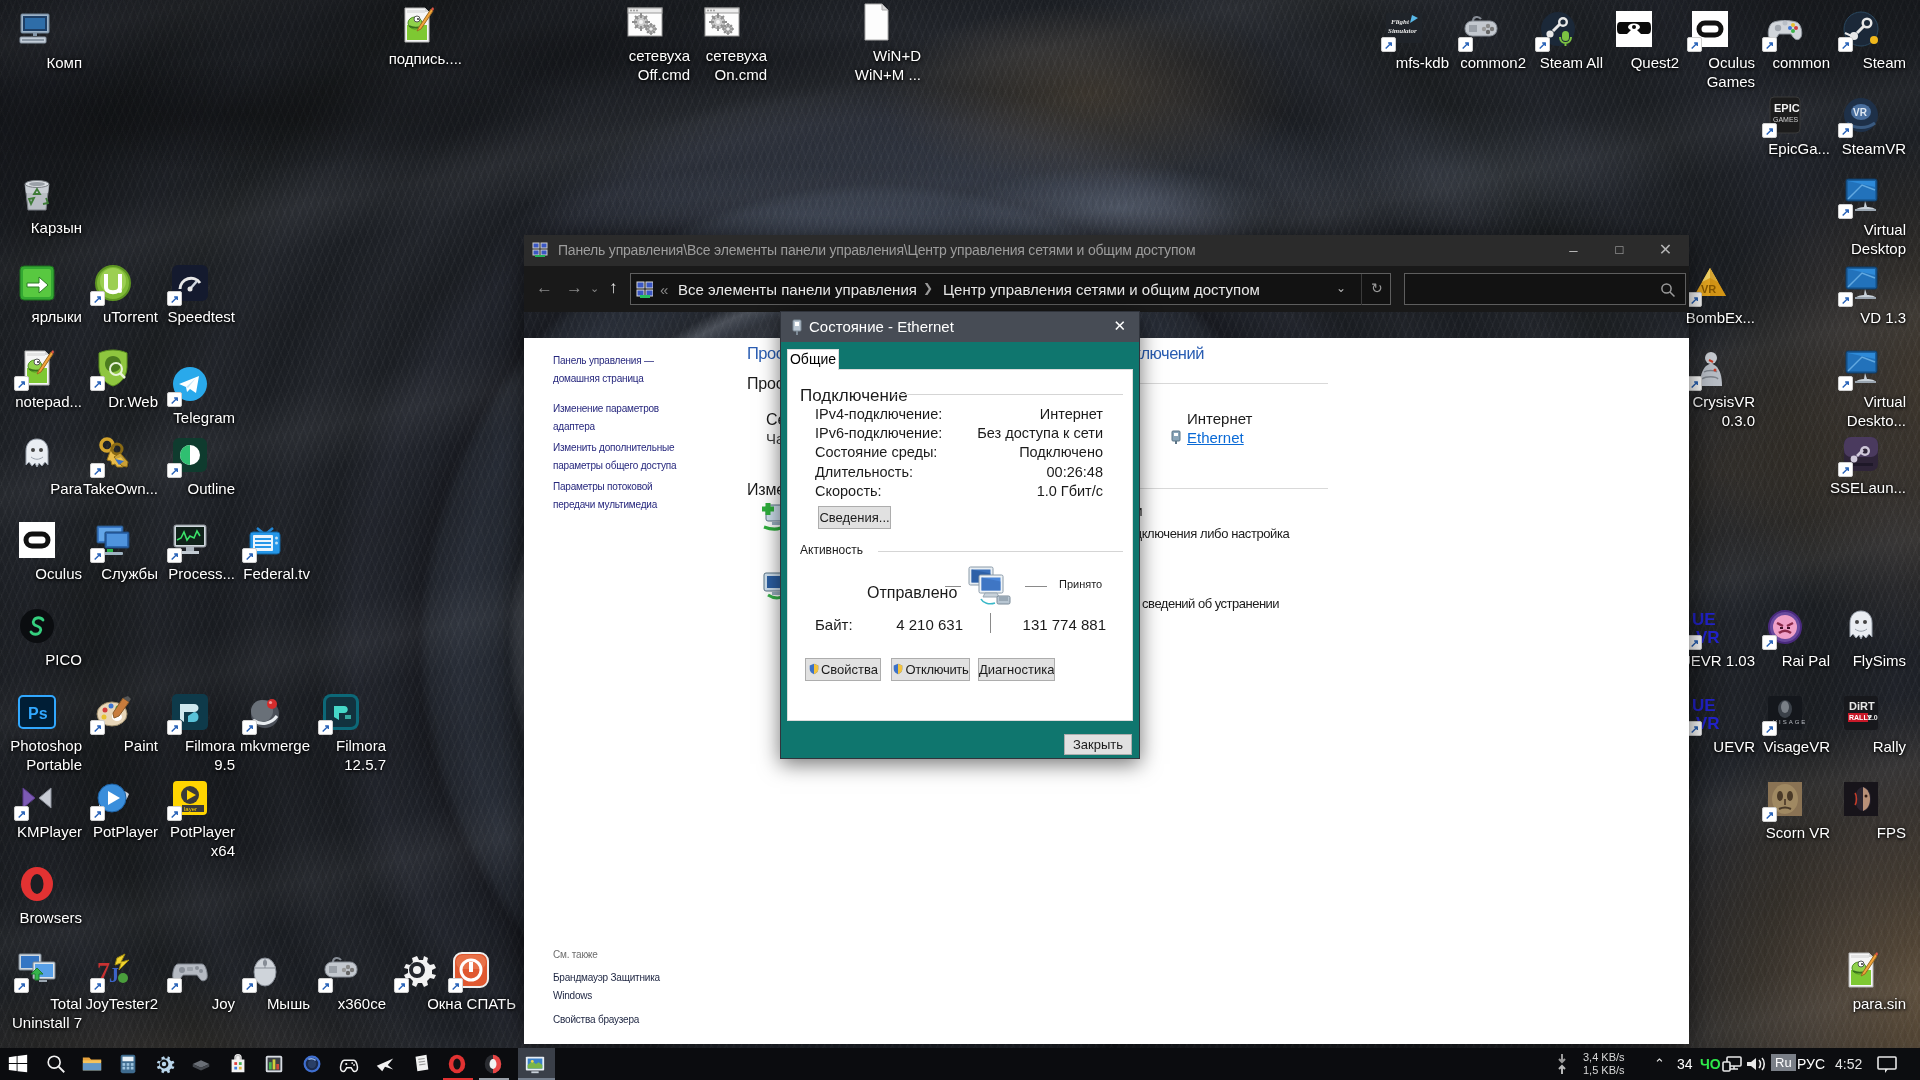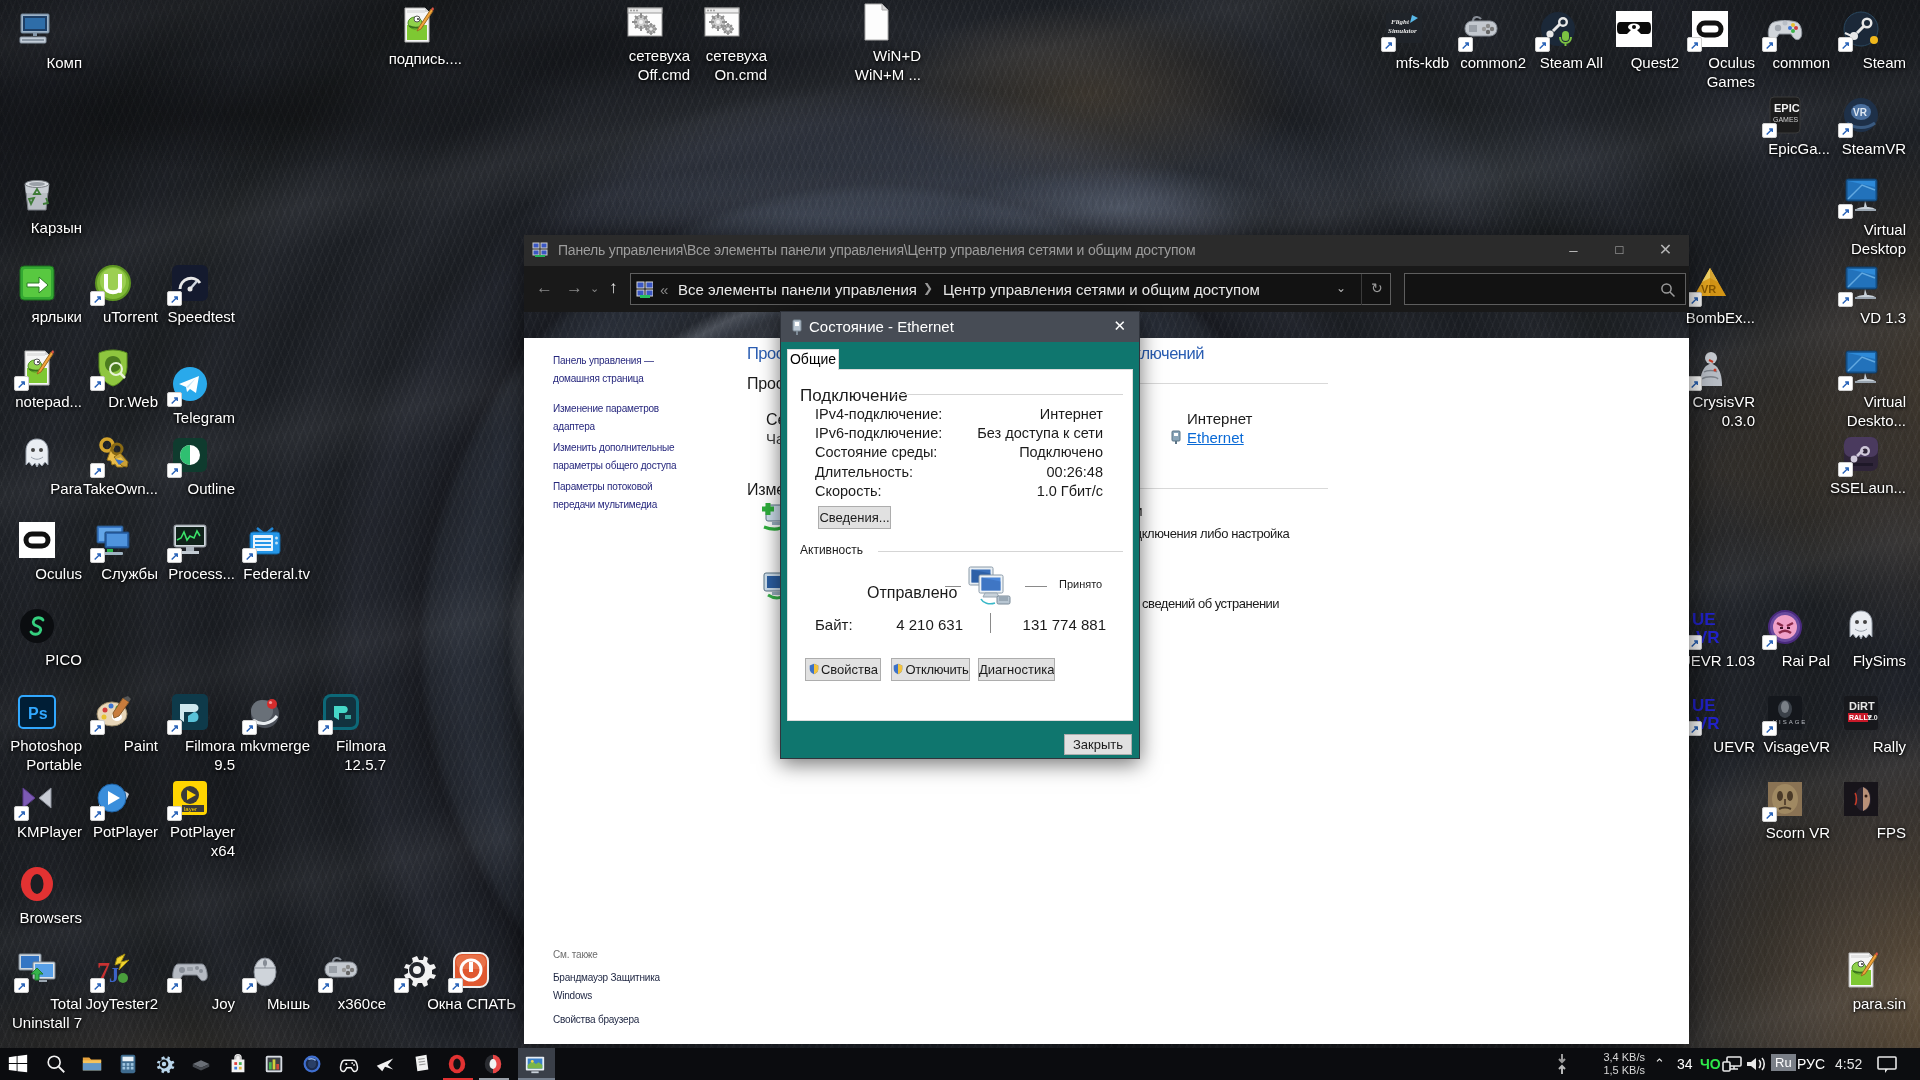--- a/index.html
+++ b/index.html
@@ -932,14 +932,14 @@
     <span style="position:absolute;left:185px;top:8px;color:#e5e5e5;font-size:14px">4:52</span>
     <svg style="position:absolute;left:226px;top:7px" width="22" height="18">
         <rect x="2" y="2" width="18" height="12" rx="1" fill="none" stroke="#e8e8e8" stroke-width="1.6"></rect>
         <path d="M12 14l-3 4v-4z" fill="#e8e8e8"></path>
       </svg>
   </div>
   <svg style="position:absolute;left:1556px;top:5px" width="12" height="22">
       <path d="M6 1v8M3 6l3 3 3-3" stroke="#9a9a9a" stroke-width="2" fill="none"></path>
       <path d="M6 21v-8M3 16l3-3 3 3" stroke="#b8b8b8" stroke-width="2" fill="none"></path>
     </svg>
-  <span style="position:absolute;left:1583px;top:3px;width:62px;color:#d8d8d8;font-size:11px;line-height:13px;text-align:right">3,4 KB/s<br>1,5 KB/s</span>
+  <span style="position:absolute;left:1583px;top:3px;width:62px;color:#d8d8d8;font-size:11px;line-height:13px;text-align:left">3,4 KB/s<br>1,5 KB/s</span>
 </div>
 
 </body></html>

